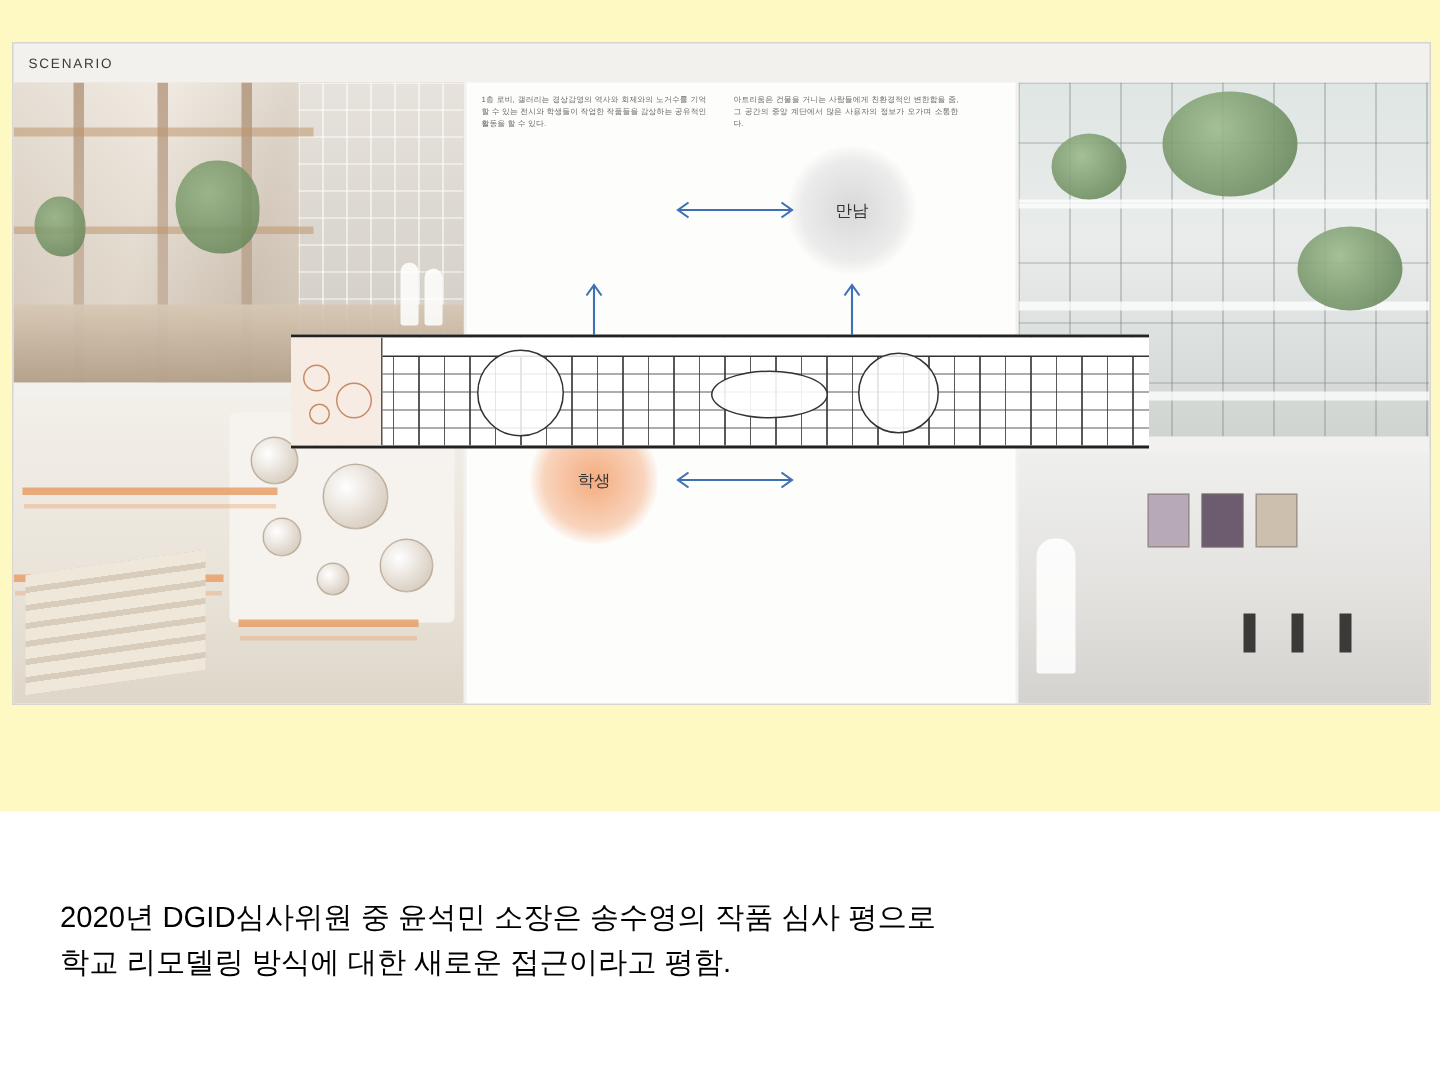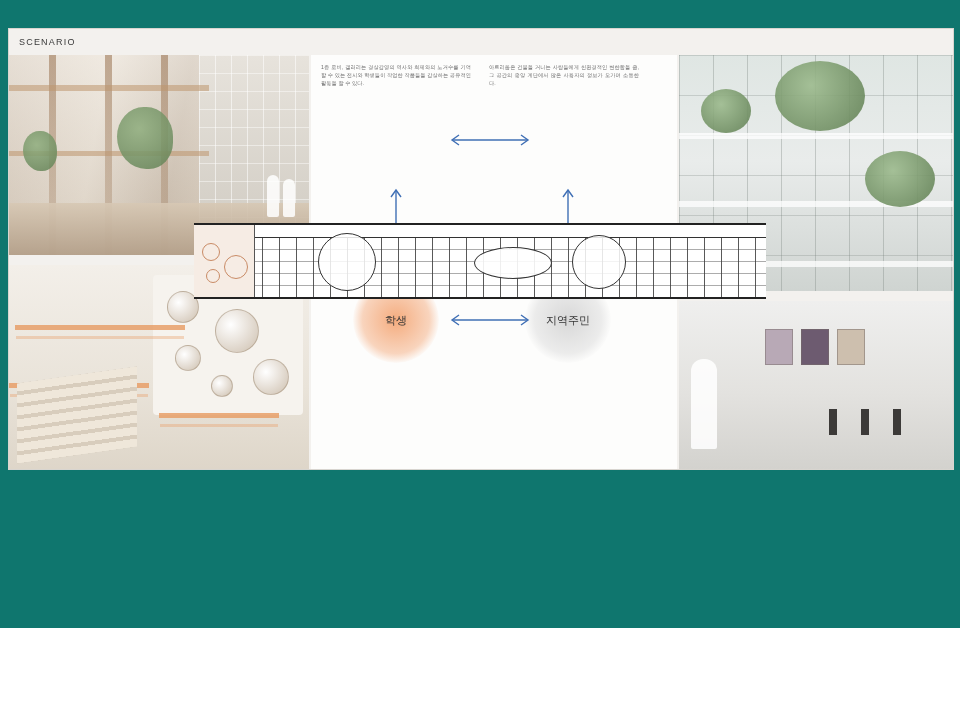--- a/index.html
+++ b/index.html
@@ -12,22 +12,22 @@
     height: 720px;
     font-family: "Liberation Sans", sans-serif;
     overflow: hidden;
     position: relative;
   }
 
   
   .slide {
     position: absolute;
     left: 0; top: 0;
-    width: 960px; height: 628px;
-    background: #0f766e;
+    width: 960px; height: 541px;
+    background: #fef9c3;
   }
 
   
   .board {
     position: absolute;
     left: 8px;
     top: 28px;
     width: 944px;
     height: 440px;
     background: #f3f1ee;
@@ -318,22 +318,22 @@
         <div class="silhouette" style="left:12px;height:90px;"></div>
       </div>
 
       <div class="center">
 
         <div class="note" id="note-tl">1층 로비, 갤러리는 경상감영의 역사와 회제와의 노거수를 기억할 수 있는 전시와 학생들이 작업한 작품들을 감상하는 공유적인 활동을 할 수 있다.</div>
         <div class="note" id="note-tr">아트리움은 건물을 거니는 사람들에게 친환경적인 변한함을 줌, 그 공간의 중앙 계단에서 많은 사용자의 정보가 오가며 소통한다.</div>
         <div class="note" id="note-bl">교실과 복도 사이 공간 벽을 허물어 열린 분위기 속에서 학습, 회전 벽체를 이용아 여 작은 크기에 집중 할 수 있는 교실에서 큰 크기의 놀이 활동을 할 수 있는 교실까지 자유롭게 공간을 수평.</div>
         <div class="note" id="note-br">다양한 활동이 이루어지는 복도는 전층을 바라 볼 수 있도록 하여 연결성과 개방성을 자연, 수직적으로도 2,3층 서로 바라보며 수 다를 볼 수 있게 하여 교류할 수 있도록 함.</div>
 
+        <div class="bubble gray" id="bubble-meet">만남</div>
         <div class="bubble orange" id="bubble-student">학생</div>
-        <div class="bubble gray" id="bubble-local">지역주민</div>
 
         <div class="arrow" style="left:134px;top:78px;">
           <svg width="90" height="14" viewBox="0 0 90 14">
             <line x1="8" y1="7" x2="82" y2="7" stroke="#3f6fb5" stroke-width="1.4"></line>
             <polyline points="14,2 7,7 14,12" fill="none" stroke="#3f6fb5" stroke-width="1.4"></polyline>
             <polyline points="76,2 83,7 76,12" fill="none" stroke="#3f6fb5" stroke-width="1.4"></polyline>
           </svg>
         </div>
 
         <div class="arrow" style="left:134px;top:258px;">
@@ -371,14 +371,16 @@
         </div>
         <div class="circle" style="left:124px;top:8px;width:56px;height:56px;"></div>
         <div class="circle" style="left:378px;top:10px;width:52px;height:52px;"></div>
         <div class="lens" style="left:280px;top:22px;width:76px;height:30px;"></div>
       </div>
 
     </div>
   </div>
 
 
+  <div class="caption" id="caption-2">2020년 DGID심사위원 중 윤석민 소장은 송수영의 작품 심사 평으로
+학교 리모델링 방식에 대한 새로운 접근이라고 평함.</div>
 
 </div>
 
 </body></html>

